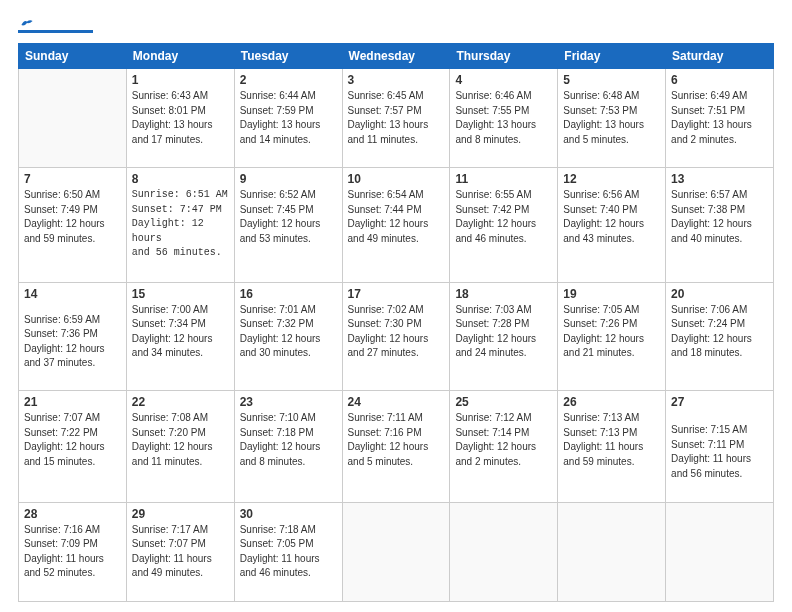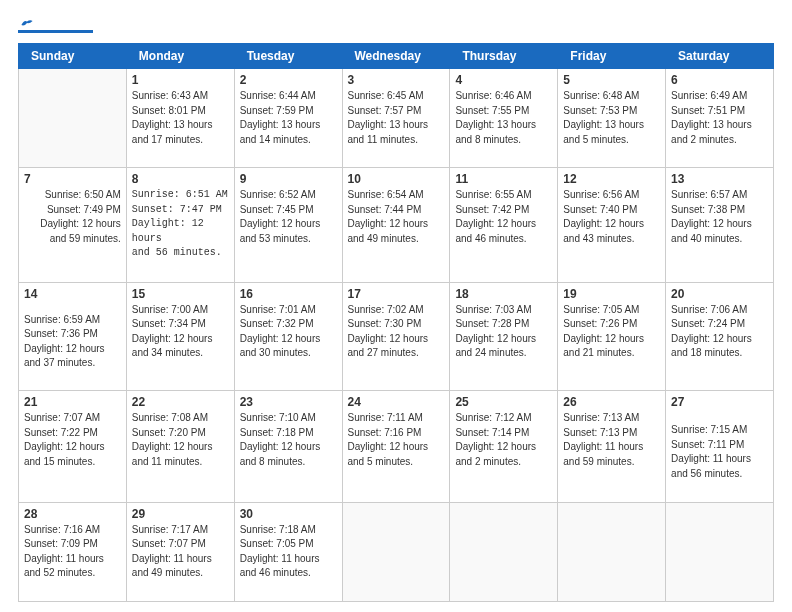--- a/index.html
+++ b/index.html
@@ -67,21 +67,21 @@
     .calendar {
       width: 100%;
       border-collapse: collapse;
       flex: 1;
       font-size: 10.5px;
     }
     .calendar thead th {
       background: #1a6abf;
       color: #fff;
       text-align: left;
-      padding: 5px 12px;
+      padding: 5px 6px;
       font-size: 12px;
       font-weight: bold;
       border: 1px solid #1a6abf;
     }
     .calendar tbody td {
       border: 1px solid #ccc;
       vertical-align: top;
       padding: 4px 5px;
       width: 108px;
       min-height: 80px;
@@ -184,21 +184,21 @@
             <span class="day-num">6</span>
             <div class="day-info" style="white-space: pre-line;">Sunrise: 6:49 AM
 Sunset: 7:51 PM
 Daylight: 13 hours
 and 2 minutes.</div>
           </td>
         </tr>
         <tr>
           <td>
             <span class="day-num">7</span>
-            <div class="day-info" style="white-space: pre-line; text-align: right;">Sunrise: 6:50 AM
+            <div class="day-info" style="white-space: pre-line;">Sunrise: 6:50 AM
 Sunset: 7:49 PM
 Daylight: 12 hours
 and 59 minutes.</div>
           </td>
           <td>
             <span class="day-num">8</span>
             <div class="day-info" style="white-space: pre-line; font-family: Liberation Mono, monospace;">Sunrise: 6:51 AM
 Sunset: 7:47 PM
 Daylight: 12 hours
 and 56 minutes.</div>

